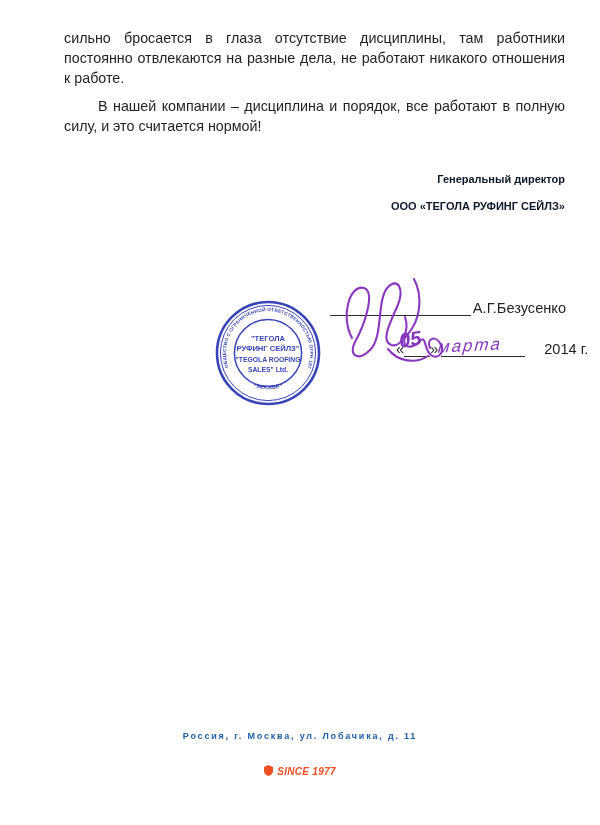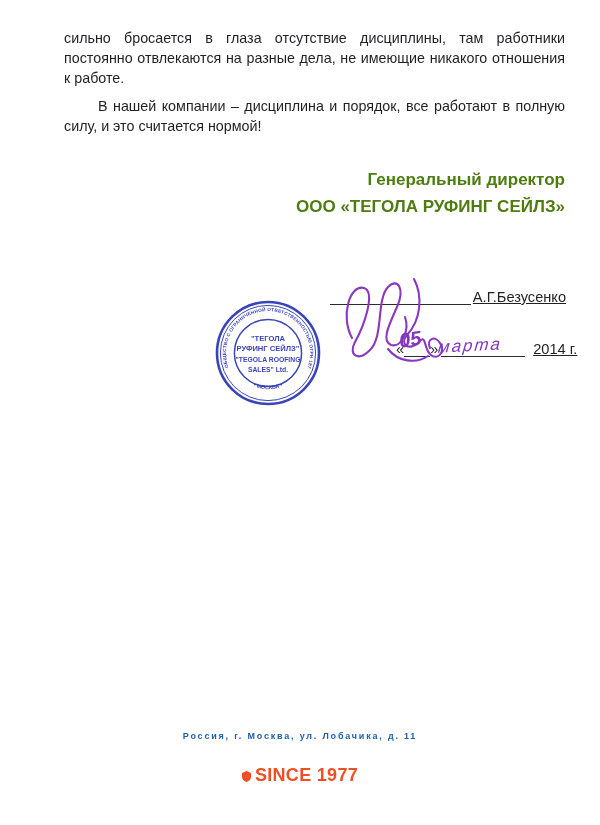--- a/index.html
+++ b/index.html
@@ -2,51 +2,51 @@
 <html><head>
 <meta charset="utf-8">
 <style>
   html,body{margin:0;padding:0;background:#ffffff;}
   body{width:600px;height:825px;overflow:hidden;font-family:"Liberation Sans",sans-serif;}
   .page{position:relative;width:600px;height:825px;background:#ffffff;}
   .content{padding:28px 35px 0 64px;}
   p.para{margin:0 0 8px 0;font-size:14.3px;line-height:20px;color:#1f2024;text-align:justify;}
   p.para.gap{}
   p.indent{text-indent:34px;}
-  .director{font-weight:bold;font-size:17px;line-height:27px;text-align:right;color:#4d7c0f;}
+  .director{font-weight:bold;font-size:11px;line-height:27px;text-align:right;color:#0f172a;}
   .director.first{margin-top:30px;}
-  .sig-row{position:absolute;top:287px;left:330px;width:236px;font-size:14.6px;color:#1f2024;
-           display:flex;align-items:flex-end;text-decoration:underline;}
+  .sig-row{position:absolute;top:298px;left:330px;width:236px;font-size:14.6px;color:#1f2024;
+           display:flex;align-items:flex-end;}
   .rule{display:inline-block;border-bottom:1.4px solid #2b2b30;}
   .sig-row .rule{width:146px;height:17px;}
   .sig-row .name{margin-left:2px;}
   .date-row{position:absolute;top:340px;left:396px;font-size:14.6px;color:#1f2024;
             display:flex;align-items:flex-end;}
   .date-row .d1{width:26px;height:16px;}
   .date-row .d2{width:84px;height:16px;margin-left:3px;}
-  .date-row .year{margin-left:8px;white-space:nowrap;text-decoration:underline;}
+  .date-row .year{margin-left:19px;white-space:nowrap;}
   .stamp{position:absolute;left:213px;top:298px;opacity:.93;}
   .scribble{position:absolute;left:328px;top:276px;}
   .hand{position:absolute;color:#8336bd;}
   .hand.day{left:399px;top:328px;font-size:20px;font-weight:bold;font-style:italic;transform:rotate(-9deg);}
   .hand.month{left:438px;top:336px;font-size:17px;font-style:italic;letter-spacing:2px;
               transform:rotate(-3deg) skewX(-9deg);}
   .footer{position:absolute;top:730px;left:0;width:600px;box-sizing:border-box;
           text-align:center;color:#1e5fae;font-size:9px;font-weight:bold;letter-spacing:1.8px;line-height:13px;}
   .since{position:absolute;top:765px;left:0;width:600px;text-align:center;color:#f04e23;
-         font-size:18px;font-weight:bold;letter-spacing:.3px;}
+         font-size:10px;font-style:italic;font-weight:bold;letter-spacing:.3px;}
   .since .shield{display:inline-block;vertical-align:-1px;margin-right:4px;}
 </style>
 </head>
 <body>
 
 <div class="page">
 
   <div class="content">
-    <p class="para">сильно бросается в глаза отсутствие дисциплины, там работники постоянно отвлекаются на разные дела, не имеющие никакого отношения к работе.</p>
+    <p class="para">сильно бросается в глаза отсутствие дисциплины, там работники постоянно отвлекаются на разные дела, не работают никакого отношения к работе.</p>
     <p class="para gap indent">В нашей компании – дисциплина и порядок, все работают в полную силу, и это считается нормой!</p>
 
     <div class="director first">Генеральный директор</div>
     <div class="director">ООО «ТЕГОЛА РУФИНГ СЕЙЛЗ»</div>
   </div>
 
   <div class="sig-row">
     <span class="rule"></span>
     <span class="name">А.Г.Безусенко</span>
   </div>

